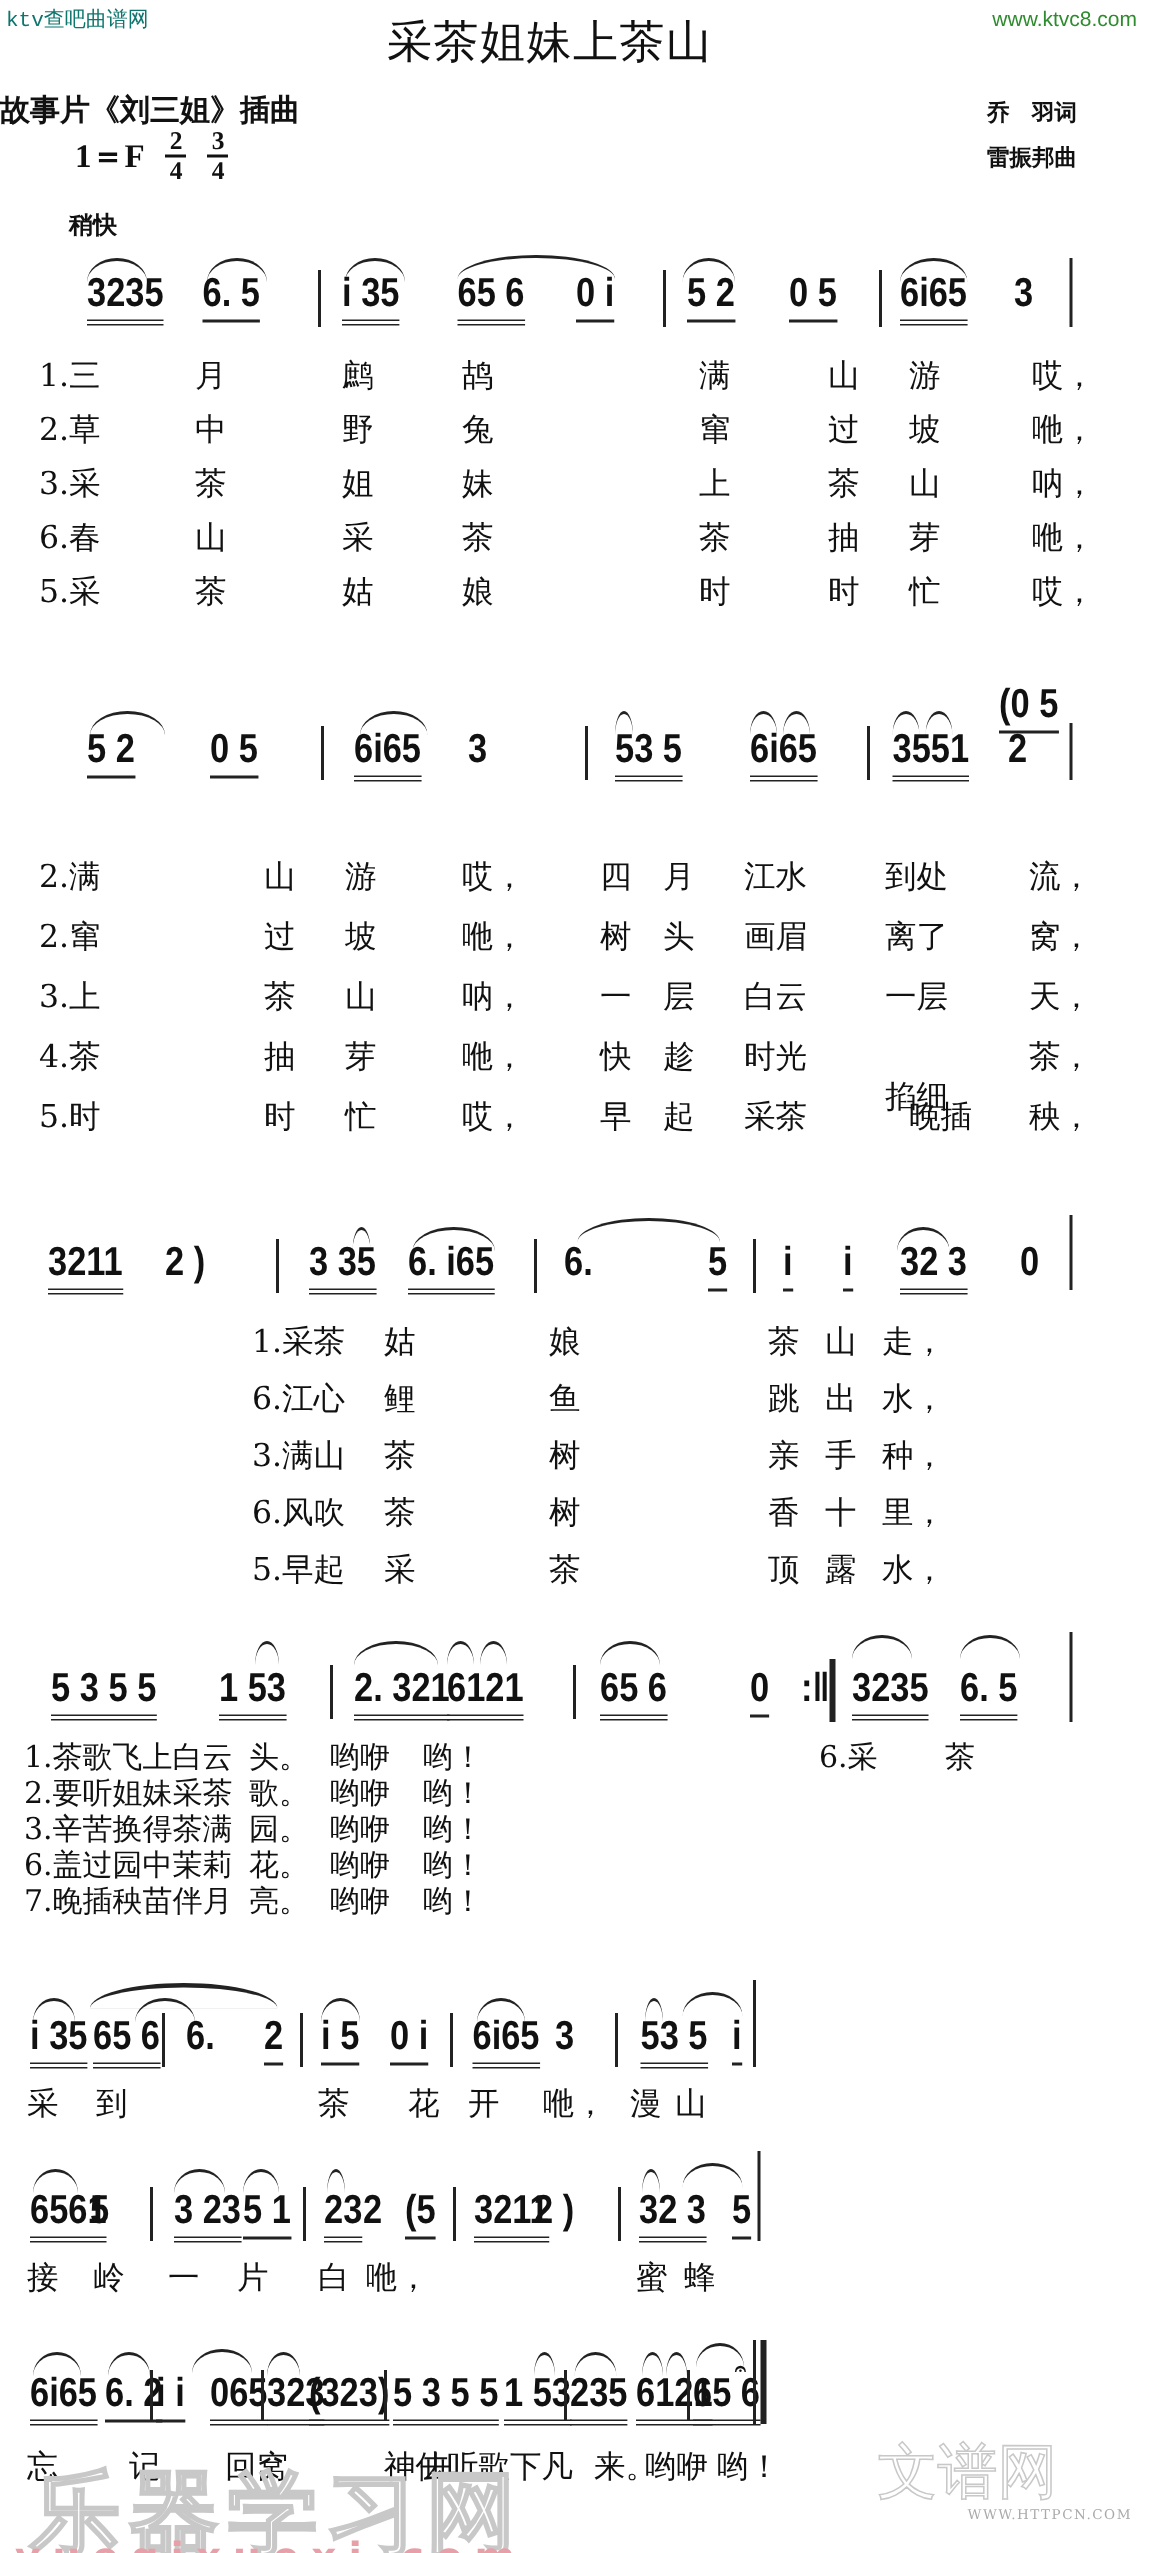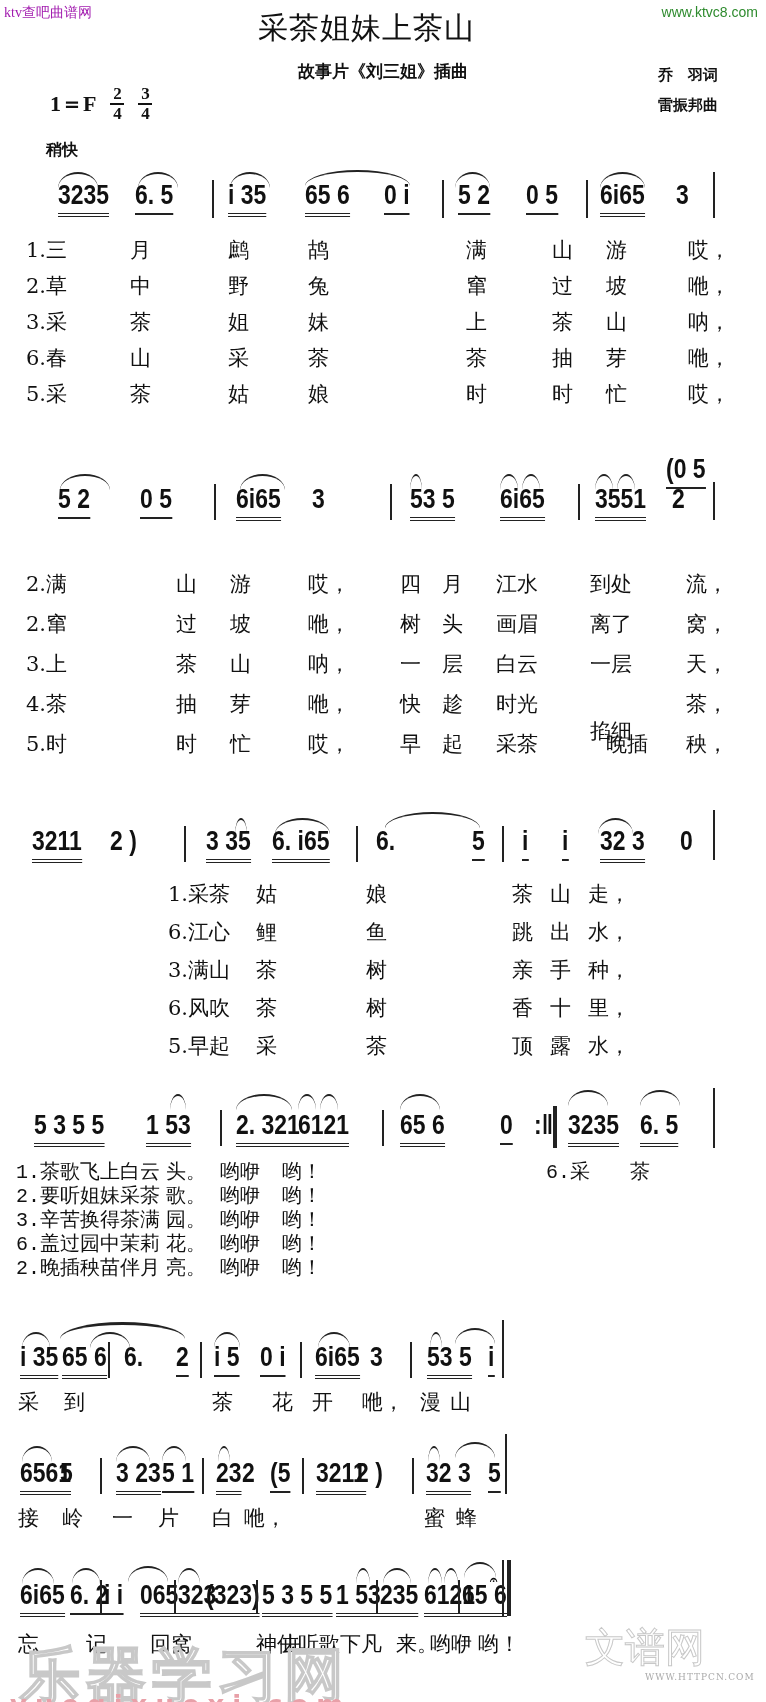--- a/index.html
+++ b/index.html
@@ -1,40 +1,40 @@
 <!DOCTYPE html>
 <html><head>
   <meta charset="utf-8">
   <style>
     html, body { margin: 0; padding: 0; background: #ffffff; }
     body {
       width: 766px; height: 1702px; position: relative; overflow: hidden;
       font-family: "DejaVu Sans", "Liberation Sans", sans-serif; color: #111;
     }
     .abs { position: absolute; }
-    .wm-left { left: 4px; top: 4px; font-size: 14px; color: #a21caf; font-family: Liberation Serif, serif; }
+    .wm-left { left: 4px; top: 4px; font-size: 14px; color: #0f766e; font-family: Liberation Mono, monospace; }
     .wm-right { right: 8px; top: 4px; font-size: 14px; color: #2e8b2e; font-family: "Liberation Sans", sans-serif; }
     .title { left: 0; width: 733px; top: 8px; text-align: center; font-size: 30px; font-family: "DejaVu Serif", serif; letter-spacing: 1px; }
-    .subtitle { left: 0; width: 766px; top: 60px; text-align: center; font-size: 17px; font-weight: bold; font-family: "DejaVu Serif", serif; }
+    .subtitle { left: 0; width: 766px; top: 60px; text-align: left; font-size: 20px; font-weight: bold; font-family: "DejaVu Serif", serif; }
     .credit { right: 48px; font-size: 15px; font-weight: bold; font-family: "DejaVu Serif", serif; }
     .key { left: 50px; top: 86px; font-size: 22px; font-weight: bold; font-family: "Liberation Serif", serif; display: flex; align-items: center; gap: 14px; }
     .frac { display: inline-flex; flex-direction: column; align-items: center; font-size: 17px; line-height: 16px; }
     .frac .bar { width: 14px; height: 2px; background: #111; margin: 1px 0; }
     .tempo { left: 46px; top: 140px; font-size: 16px; font-weight: bold; font-family: "DejaVu Serif", serif; }
 
     .notes { font-family: "Liberation Sans", sans-serif; font-weight: bold; font-size: 27px; transform: scaleX(0.85); transform-origin: left; white-space: nowrap; }
     .note-group { position: absolute; white-space: nowrap; }
     .ul1 { border-bottom: 2px solid #222; padding-bottom: 2px; }
     .ul2 { border-bottom: 4px double #222; padding-bottom: 2px; }
     .slur { position: absolute; height: 14px; border-top: 2px solid #222; border-radius: 50% 50% 0 0 / 100% 100% 0 0; }
     .barline { position: absolute; width: 2px; background: #222; }
     .barline.thick { width: 4px; }
 
     .lyric { position: absolute; font-family: "DejaVu Serif", serif; font-size: 21px; white-space: nowrap; }
-    .lyric-sm { font-size: 20px; font-family: Liberation Mono, monospace; }
+    .lyric-sm { font-size: 20px; }
 
     .wm-bottom { left: 20px; top: 1636px; font-size: 60px; font-weight: bold; color: transparent; -webkit-text-stroke: 1.5px #c8c8c8; font-family: "DejaVu Sans", sans-serif; letter-spacing: 6px; }
     .wm-bottom2 { left: 10px; top: 1690px; font-size: 26px; color: #e8a0a8; font-weight: bold; letter-spacing: 8px; font-family: "DejaVu Sans", sans-serif; }
     .wm-httpcn { left: 585px; top: 1620px; font-size: 40px; color: transparent; -webkit-text-stroke: 1px #c8c8c8; font-family: "DejaVu Serif", serif; }
     .wm-httpcn-url { left: 645px; top: 1672px; font-size: 9px; color: #aaa; letter-spacing: 1px; font-family: "DejaVu Serif", serif; }
   </style>
 </head>
 <body>
 
 <div class="abs wm-left">ktv查吧曲谱网</div>
@@ -321,21 +321,21 @@
     <span class="lyric lyric-sm" style="left:220px;top:1206px;">哟咿</span>
     <span class="lyric lyric-sm" style="left:282px;top:1206px;">哟！</span>
   </div>
   <div>
     <span class="lyric lyric-sm" style="left:16px;top:1230px;">6.盖过园中茉莉</span>
     <span class="lyric lyric-sm" style="left:166px;top:1230px;">花。</span>
     <span class="lyric lyric-sm" style="left:220px;top:1230px;">哟咿</span>
     <span class="lyric lyric-sm" style="left:282px;top:1230px;">哟！</span>
   </div>
   <div>
-    <span class="lyric lyric-sm" style="left:16px;top:1254px;">2.晚插秧苗伴月</span>
+    <span class="lyric lyric-sm" style="left:16px;top:1254px;">7.晚插秧苗伴月</span>
     <span class="lyric lyric-sm" style="left:166px;top:1254px;">亮。</span>
     <span class="lyric lyric-sm" style="left:220px;top:1254px;">哟咿</span>
     <span class="lyric lyric-sm" style="left:282px;top:1254px;">哟！</span>
   </div>
 </div>
 
 <div>
   <div class="slur" style="left:60px;top:1322px;width:125px;border-top-width:3px;"></div>
   <div class="slur" style="left:22px;top:1332px;width:28px;"></div>
   <div class="slur" style="left:90px;top:1332px;width:40px;"></div>

